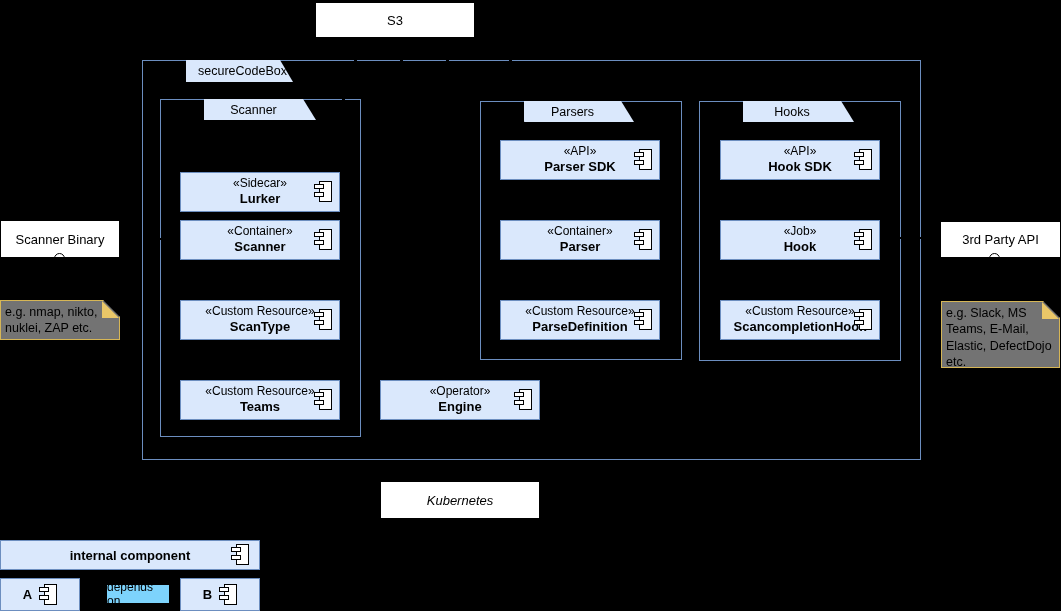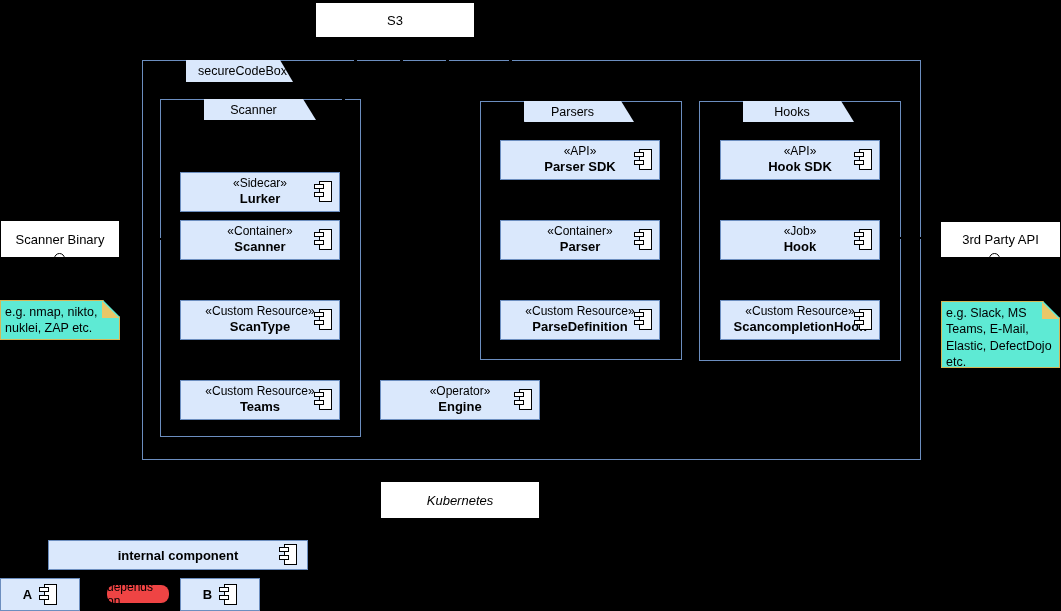--- a/index.html
+++ b/index.html
@@ -24,36 +24,36 @@
   .cname{font-size:13px;font-weight:bold;}
   
   .cicon{position:absolute;right:7px;top:50%;margin-top:-11px;width:18px;height:22px;}
   .cicon.rel{position:relative;right:auto;top:auto;margin-top:0;flex:0 0 auto;}
   .ci-body{position:absolute;left:5px;top:0;width:13px;height:21px;background:#fff;
            border:1.5px solid #000;box-sizing:border-box;}
   .ci-tab{position:absolute;left:0;width:10px;height:5px;background:#fff;
           border:1.5px solid #000;box-sizing:border-box;}
   .ci-t1{top:3px;}.ci-t2{top:11px;}
   
-  .note{background:#5eead4;border:1px solid #d6b656;
+  .note{background:#737373;border:1px solid #d6b656;
         clip-path:polygon(0 0,calc(100% - 17px) 0,100% 17px,100% 100%,0 100%);
         font-size:12.5px;line-height:1.3;}
   .note-text{padding:3px 4px;white-space:pre-line;text-align:left;}
   .note-fold{position:absolute;top:0;right:0;width:17px;height:17px;background:#eac768;
              clip-path:polygon(0 0,100% 100%,0 100%);}
   
   .lolli{width:11px;height:11px;border:1.5px solid #000;border-radius:50%;background:transparent;}
   
   .tick-v{width:3px;height:9px;background:#000;}
   .tick-h{height:2px;background:#000;}
   .dashline{border-top:2px dashed #000;transform-origin:left center;}
   
   .lbox{background:#dae8fc;border:1px solid #6c8ebf;display:flex;align-items:center;
         justify-content:center;font-weight:bold;font-size:13px;gap:7px;}
-  .dep-label{background:#ef4444;font-size:12px;display:flex;align-items:center;justify-content:center;border-radius:8px;}
+  .dep-label{background:#7dd3fc;font-size:12px;display:flex;align-items:center;justify-content:center;}
 </style>
 </head>
 <body>
 
 <div class="canvas">
 
   <div class="abs wbox" style="left:315px;top:2px;width:160px;height:36px;">
     <span>S3</span>
   </div>
 
@@ -238,21 +238,21 @@
   <div class="abs tick-v" style="left:354px;top:56px;"></div>
   <div class="abs tick-v" style="left:400px;top:56px;"></div>
   <div class="abs tick-v" style="left:446px;top:56px;"></div>
   <div class="abs tick-v" style="left:509px;top:56px;"></div>
   <div class="abs tick-v" style="left:342px;top:95px;height:7px;"></div>
   <div class="abs tick-h" style="left:152px;top:238px;width:14px;"></div>
   <div class="abs tick-h" style="left:895px;top:237px;width:33px;"></div>
   <div class="abs dashline" style="left:499px;top:103px;width:36px;transform:rotate(37deg);"></div>
 
 
-  <div class="abs lbox" style="left:0px;top:540px;width:260px;height:30px;margin-left:48px;">
+  <div class="abs lbox" style="left:0px;top:540px;width:260px;height:30px;">
     <span>internal component</span>
     <div class="cicon" style="right:10px;">
         <div class="ci-body"></div>
         <div class="ci-tab ci-t1"></div>
         <div class="ci-tab ci-t2"></div>
       </div>
   </div>
 
   <div class="abs lbox" style="left:0px;top:578px;width:80px;height:33px;">
     <span>A</span>

